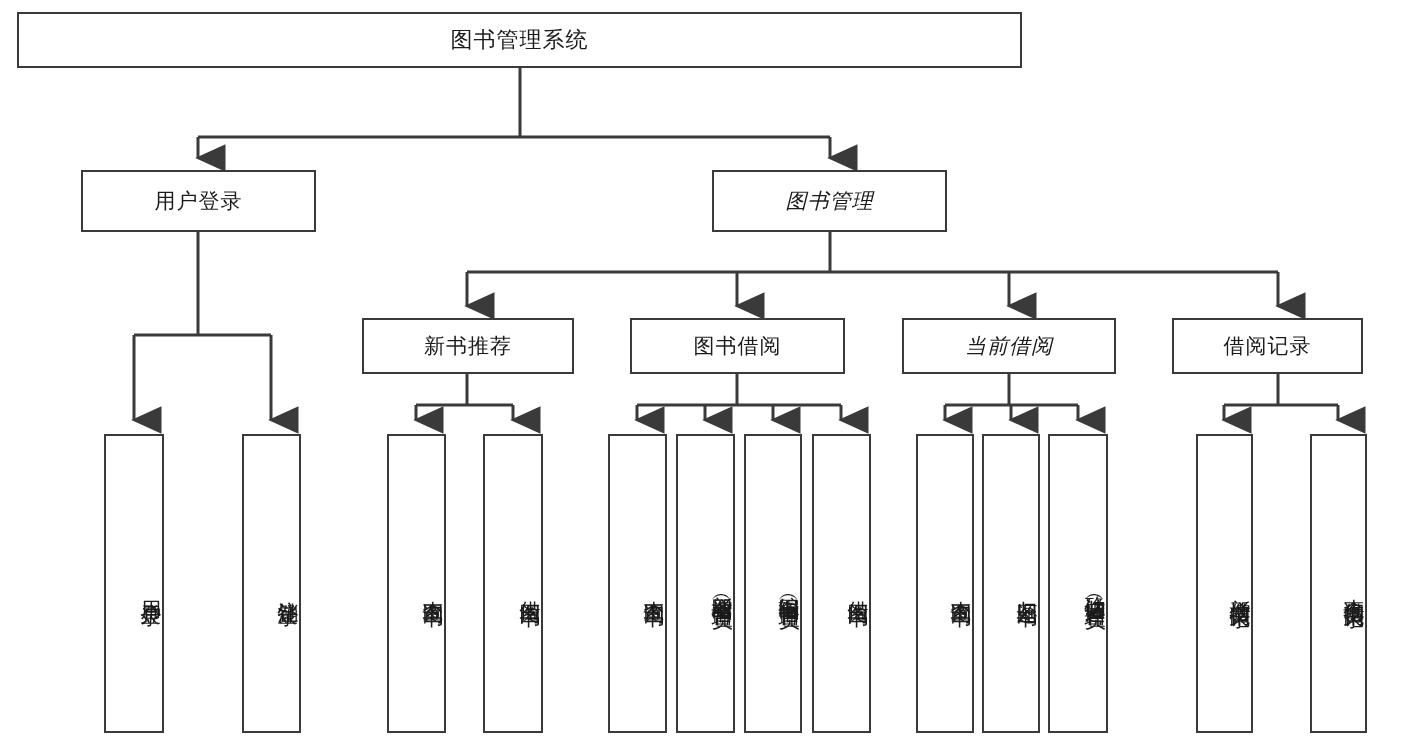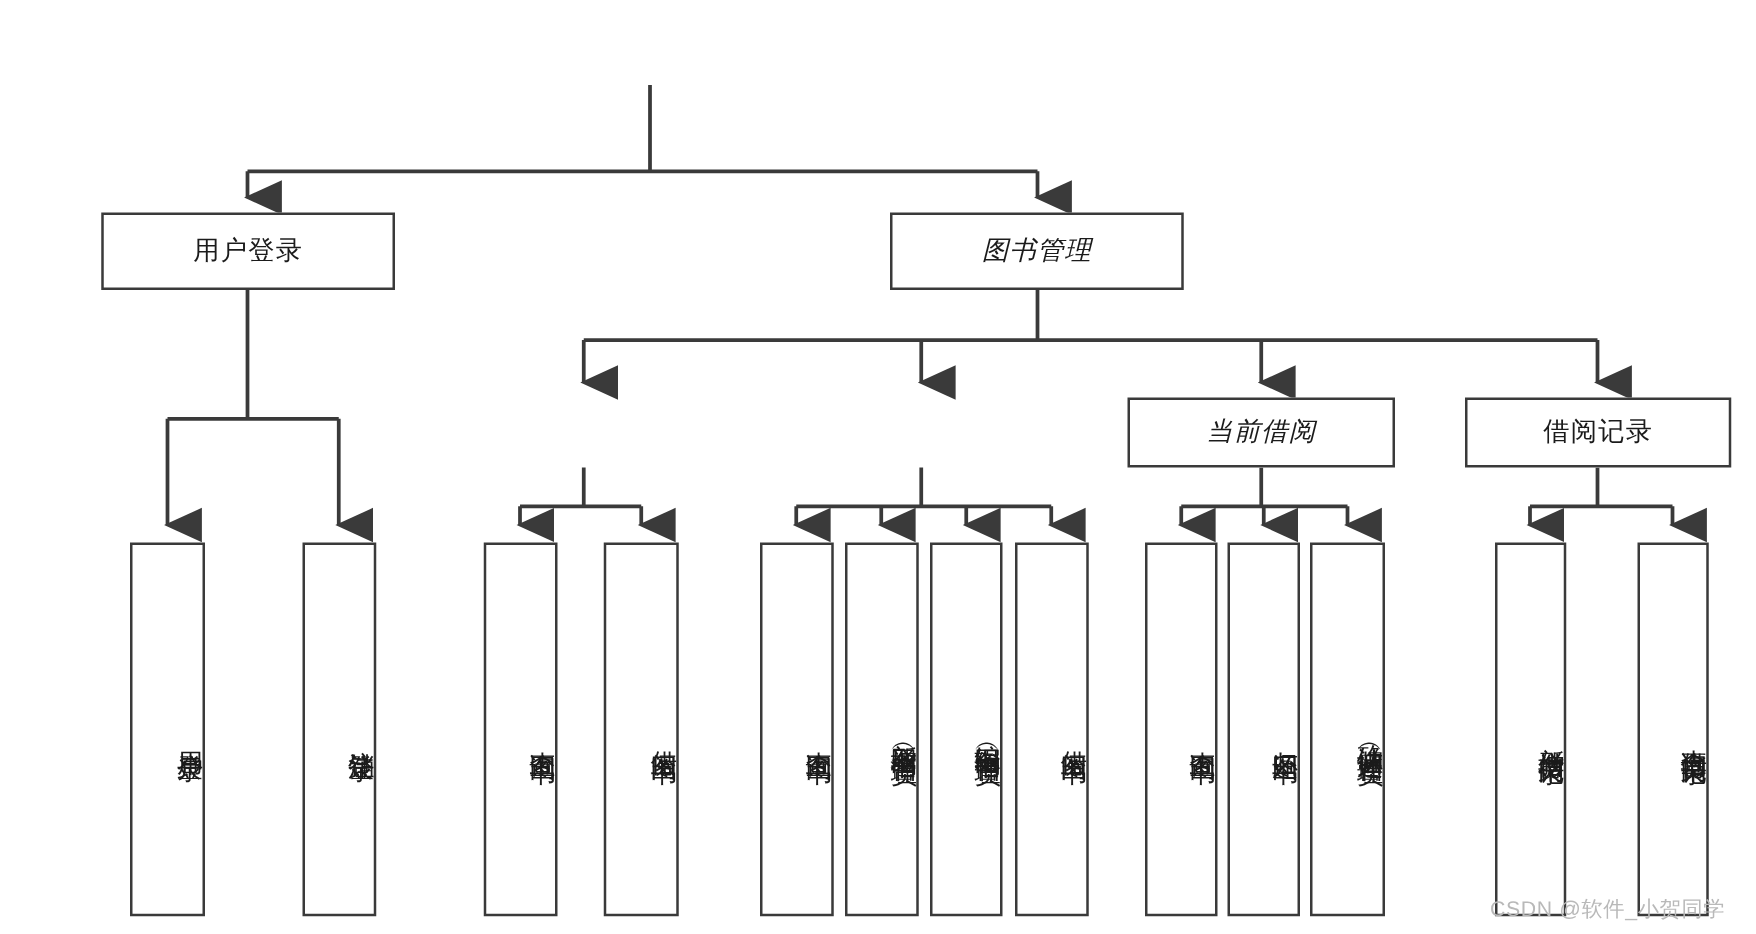--- a/index.html
+++ b/index.html
@@ -111,40 +111,42 @@
       <path d="M 1011 405 L 1011 420" marker-end="url(#arrow)"></path>
       <path d="M 1078 405 L 1078 420" marker-end="url(#arrow)"></path>
 
       <path d="M 1278 374 L 1278 405"></path>
       <path d="M 1224 405 L 1338 405"></path>
       <path d="M 1224 405 L 1224 420" marker-end="url(#arrow)"></path>
       <path d="M 1338 405 L 1338 420" marker-end="url(#arrow)"></path>
     </g>
   </svg>
 
+  <div class="node horiz root" style="left:17px; top:12px; width:1005px; height:56px;">图书管理系统</div>
 
   <div class="node horiz" style="left:81px; top:170px; width:235px; height:62px;">用户登录</div>
   <div class="node horiz" style="left:712px; top:170px; width:235px; height:62px;font-style:italic;">图书管理</div>
 
+  <div class="node horiz" style="left:362px; top:318px; width:212px; height:56px;">新书推荐</div>
+  <div class="node horiz" style="left:630px; top:318px; width:215px; height:56px;">图书借阅</div>
   <div class="node horiz" style="left:902px; top:318px; width:214px; height:56px;font-style:italic;">当前借阅</div>
-  <div class="node horiz" style="left:1172px; top:318px; width:213px; height:56px;">借阅记录</div>
+  <div class="node horiz" style="left:1172px; top:318px; width:191px; height:56px;">借阅记录</div>
 
   <div class="node vert" style="left:104px; top:434px; width:60px; height:299px;">用户登录</div>
   <div class="node vert" style="left:242px; top:434px; width:59px; height:299px;">注销登录</div>
 
   <div class="node vert" style="left:387px; top:434px; width:59px; height:299px;">查询图书</div>
   <div class="node vert" style="left:483px; top:434px; width:60px; height:299px;">借阅图书</div>
 
   <div class="node vert" style="left:608px; top:434px; width:59px; height:299px;">查询图书</div>
   <div class="node vert" style="left:676px; top:434px; width:59px; height:299px;">新增图书（管理员）</div>
   <div class="node vert" style="left:744px; top:434px; width:58px; height:299px;">编辑图书（管理员）</div>
   <div class="node vert" style="left:812px; top:434px; width:59px; height:299px;">借阅图书</div>
 
   <div class="node vert" style="left:916px; top:434px; width:58px; height:299px;">查询图书</div>
   <div class="node vert" style="left:982px; top:434px; width:58px; height:299px;">归还图书</div>
   <div class="node vert" style="left:1048px; top:434px; width:60px; height:299px;">确认归还（管理员）</div>
 
   <div class="node vert" style="left:1196px; top:434px; width:57px; height:299px;">新增借阅记录</div>
   <div class="node vert" style="left:1310px; top:434px; width:57px; height:299px;">查询借阅记录</div>
 
-  <div class="watermark">CSDN @软件_小贺同学</div>
 
 </div>
 
 </body></html>

